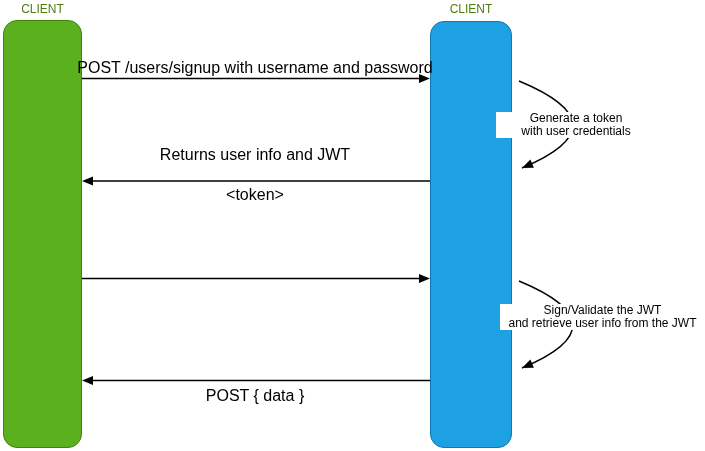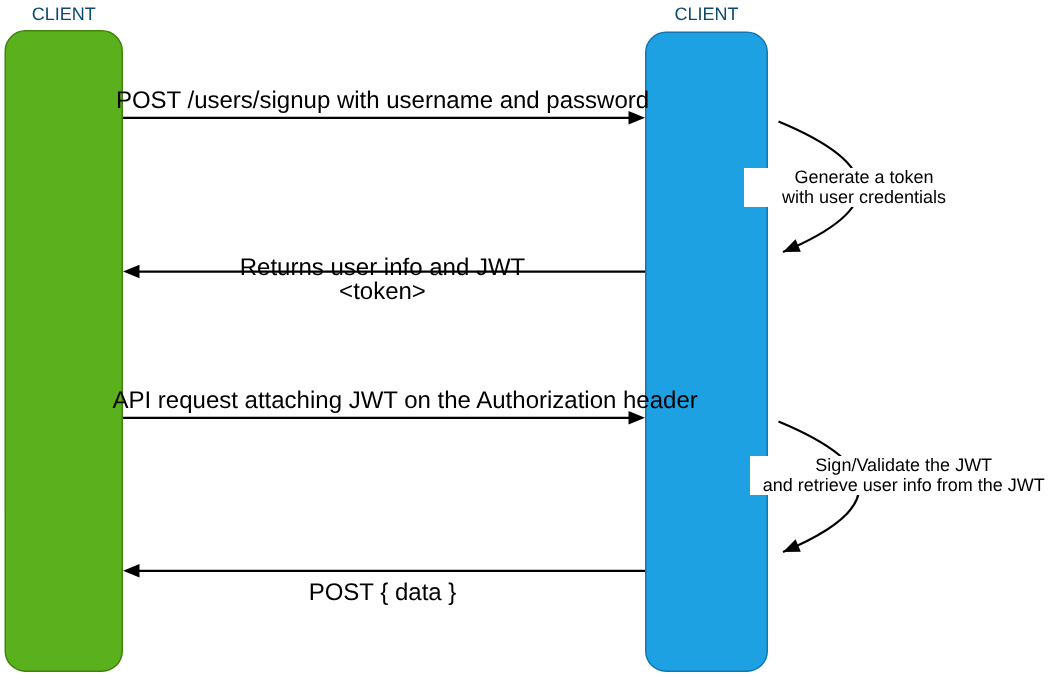--- a/index.html
+++ b/index.html
@@ -8,21 +8,21 @@
     --line:#000000;
   }
   * { margin:0; padding:0; box-sizing:border-box; }
   body { background:#ffffff; font-family:"Liberation Sans", sans-serif; }
   .canvas {
     position:relative; width:705px; height:451px; background:#ffffff;
     overflow:hidden; color:#000;
   }
   .actor-label {
     position:absolute; top:2px; height:15px; font-size:12px; line-height:15px;
-    text-align:center; color:#0c4a6e; white-space:nowrap;
+    text-align:center; color:#4d7c0f; white-space:nowrap;
   }
   .actor-label.client { left:3px; width:79px; }
   .actor-label.server { left:430px; width:82px; }
   .lifeline {
     position:absolute; border-radius:14px; z-index:1;
   }
   .lifeline.client-bar {
     left:3px; top:20px; width:79px; height:428px;
     background:var(--client-fill); border:1.5px solid var(--client-border);
   }
@@ -84,24 +84,23 @@
     </g>
 
     <g>
       <path d="M 519 281 Q 625 325 522 368"></path>
       <polygon points="0,0 11,-4.5 11,4.5" transform="translate(522,368) rotate(-23)"></polygon>
     </g>
   </svg>
 
   <div class="msg-label" style="top:61px">POST /users/signup with username and password</div>
 
-  <div class="msg-label" style="top:172px">Returns user info and JWT</div>
+  <div class="msg-label" style="top:148px">Returns user info and JWT</div>
   <div class="msg-sublabel" style="top:188px">&lt;token&gt;</div>
 
-  <div class="msg-label" style="top:261px">API request attaching JWT on the Authorization header</div>
 
   <div class="msg-sublabel" style="top:389px">POST { data }</div>
 
   <div class="self-note note-1">
     <span>Generate a token</span>
     <span>with user credentials</span>
   </div>
   <div class="self-note note-2">
     <span>Sign/Validate the JWT</span>
     <span>and retrieve user info from the JWT</span>

